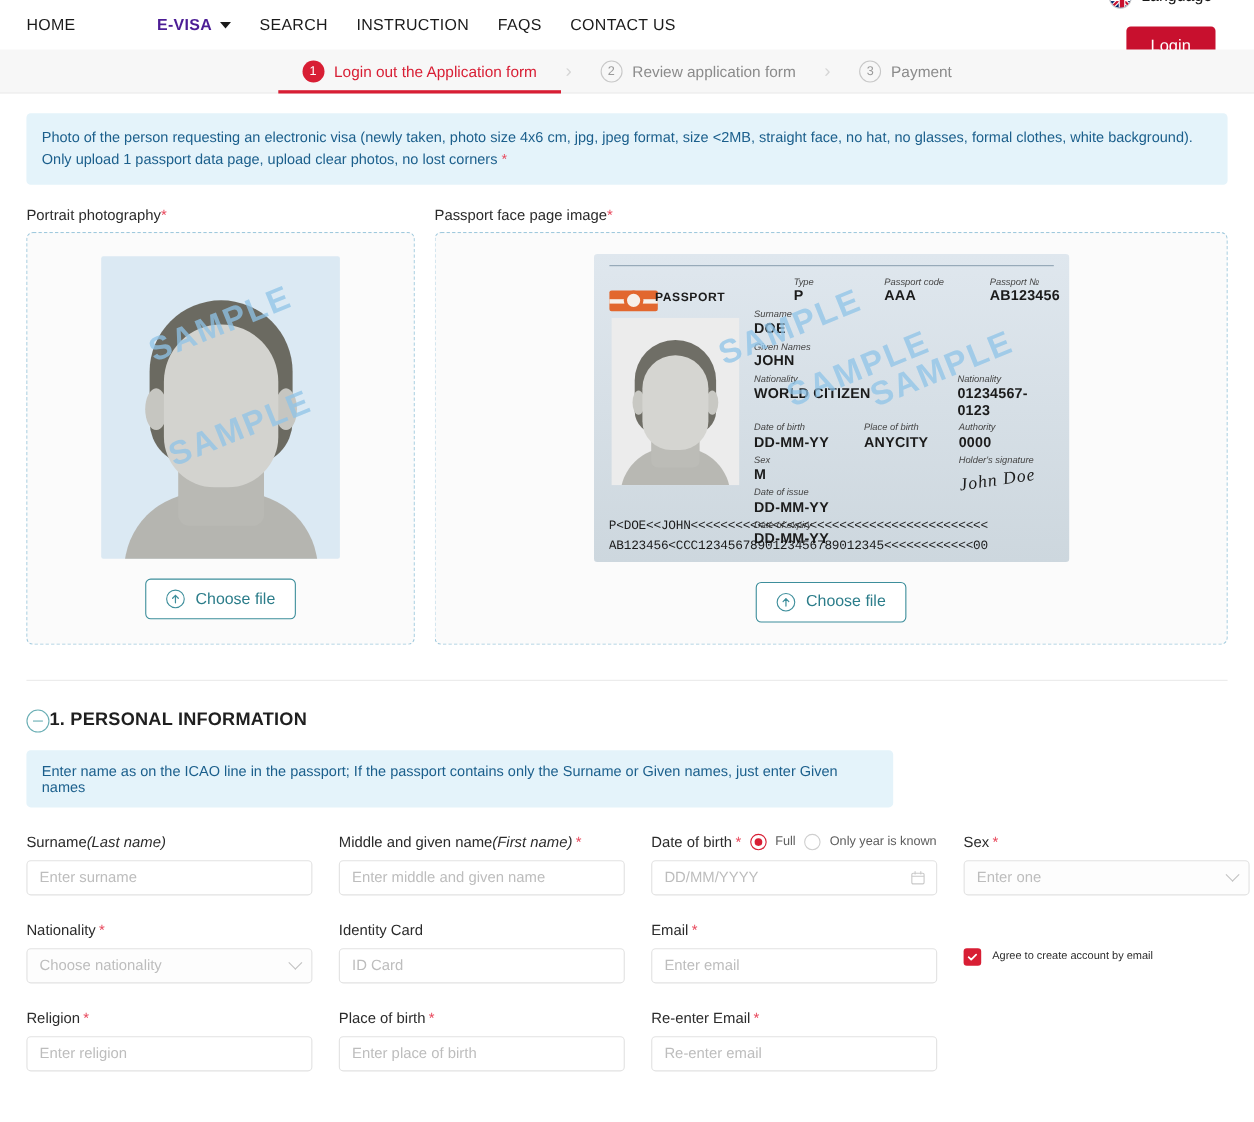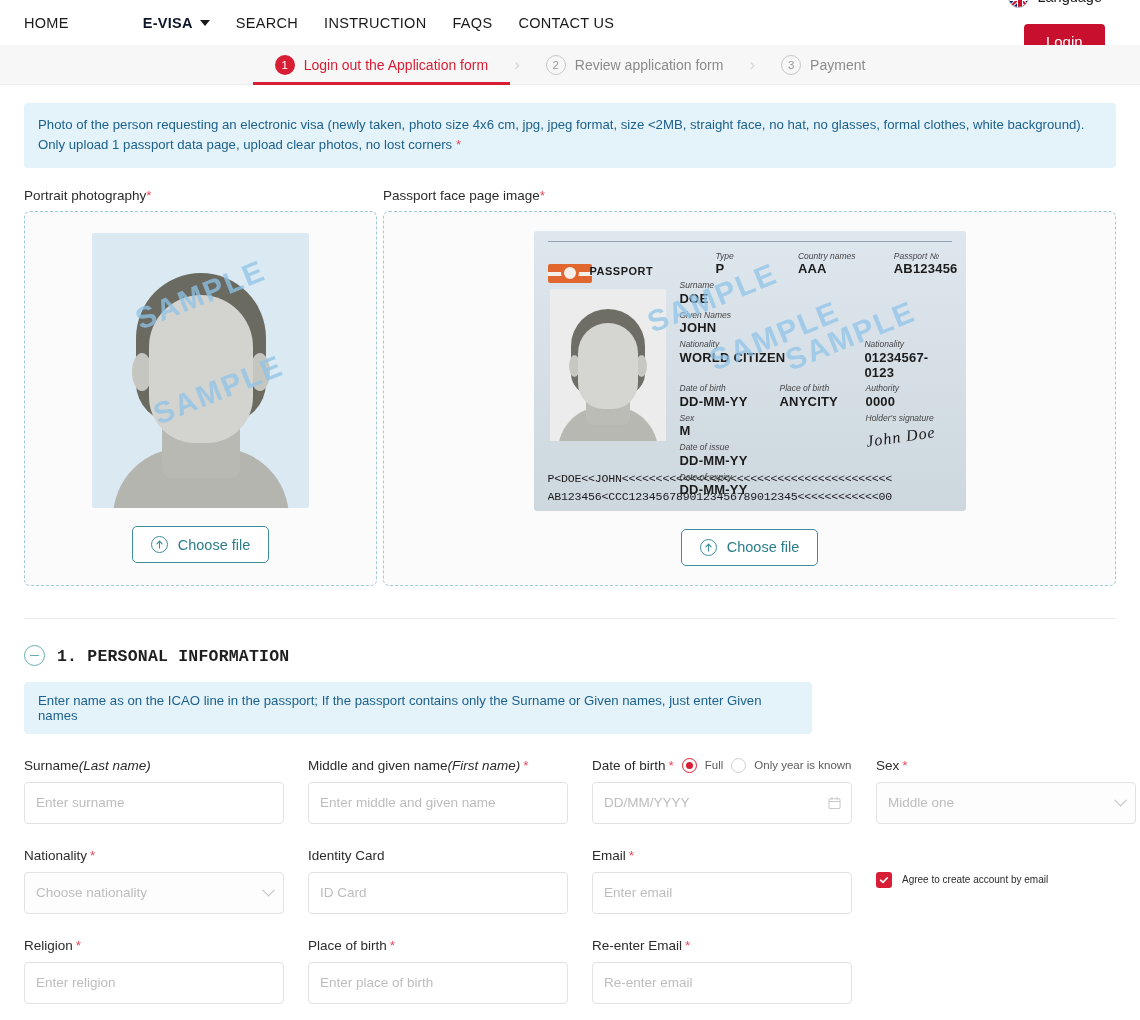--- a/index.html
+++ b/index.html
@@ -24,21 +24,21 @@
   .nav-links { display: flex; align-items: center; gap: 26px; }
   .nav-link {
     font-size: 14.5px;
     letter-spacing: .3px;
     color: #1a1a1a;
     text-decoration: none;
     font-weight: 500;
     white-space: nowrap;
     cursor: pointer;
   }
-  .nav-link.active { color: #0f172a; font-weight: 700; padding-left: 48px; }
+  .nav-link.active { color: #4c1d95; font-weight: 700; padding-left: 48px; }
   .nav-item-dd { display: flex; align-items: center; gap: 7px; }
   .caret {
     width: 0; height: 0;
     border-left: 5px solid transparent;
     border-right: 5px solid transparent;
     border-top: 6px solid #222;
   }
   .caret.red { border-top-color: #1a1a1a; }
   .nav-right {
     margin-left: auto;
@@ -112,21 +112,21 @@
     background: #e4f3fa;
     color: #1b5f8c;
     border-radius: 4px;
     padding: 12px 14px;
     font-size: 13.2px;
     line-height: 1.55;
   }
   .notice .req { color: #e8485c; }
 
   
-  .uploads { display: flex; gap: 6px; margin-top: 20px; }
+  .uploads { display: flex; gap: 18px; margin-top: 20px; }
   .upload-col.portrait { width: 353px; flex: none; }
   .upload-col.passport { flex: 1; }
   .upload-label {
     font-size: 13.5px; color: #2b2b2b; margin-bottom: 8px;
   }
   .upload-label .req { color: #e8485c; }
   .upload-box {
     border: 1px dashed #9fc9dd;
     border-radius: 6px;
     background: #fbfbfb;
@@ -225,23 +225,22 @@
     border: 1.4px solid #3d8e9b;
     display: flex; align-items: center; justify-content: center;
     flex: none;
   }
   .up-ico svg { display: block; }
 
   .divider { border: none; border-top: 1px solid #eaeaea; margin: 32px 0 0 0; }
 
   
   .section-head {
-    display: flex; align-items: flex-end; gap: 12px;
+    display: flex; align-items: flex-start; 
     margin-top: 26px;
-    font-family: Liberation Mono, monospace;
   }
   .collapse-ico {
     width: 21px; height: 21px; border-radius: 50%;
     border: 1.5px solid #69aeb4;
     display: flex; align-items: center; justify-content: center;
     cursor: pointer; flex: none;
   }
   .collapse-ico span { width: 9px; height: 1.6px; background: #69aeb4; display: block; }
   .section-title { font-size: 16.5px; font-weight: 700; color: #1f1f1f; letter-spacing: .2px; }
 
@@ -258,21 +257,21 @@
   
   .form-row { display: flex; gap: 24px; margin-top: 22px; }
   .fld { width: 260px; flex: none; }
   .fld-label {
     font-size: 13.5px; color: #2b2b2b; margin-bottom: 7px;
     display: flex; align-items: center; gap: 0px; min-height: 19px;
   }
   .fld-label .req { color: #e8485c; margin-left: 3px; }
   .fld-label i { }
   .input {
-    width: 100%; height: 42px;
+    width: 100%; height: 32px;
     border: 1px solid #e2e2e2; border-radius: 4px;
     background: #fff;
     padding: 0 11px;
     font-size: 13.5px; color: #333;
     font-family: inherit;
     display: flex; align-items: center;
     position: relative;
   }
   .input .ph { color: #bdbdbd; font-size: 13.5px; }
   .input.muted { background: #fdfdfd; }
@@ -412,21 +411,21 @@
             <span class="pp-ear-r"></span>
             <span class="pp-face"></span>
           </div>
           <div class="pp-fields">
             <div class="pp-grid">
               <div class="pp-col" style="width:86px">
                 <div class="pp-lab">Type</div>
                 <div class="pp-val">P</div>
               </div>
               <div class="pp-col" style="width:100px">
-                <div class="pp-lab">Country names</div>
+                <div class="pp-lab">Passport code</div>
                 <div class="pp-val">AAA</div>
               </div>
               <div class="pp-col">
                 <div class="pp-lab">Passport №</div>
                 <div class="pp-val">AB123456</div>
               </div>
             </div>
             <div class="pp-lab">Surname</div>
             <div class="pp-val">DOE</div>
             <div class="pp-lab">Given Names</div>
@@ -539,21 +538,21 @@
         </span>
       </div>
     </div>
 
     <div class="fld">
       <div class="fld-label">
         <span>Sex</span>
           <span class="req">*</span>
       </div>
       <div class="input muted">
-        <span class="ph">Middle one</span>
+        <span class="ph">Enter one</span>
         <span class="right-ico">
             <span class="chev"></span>
           </span>
       </div>
     </div>
   </div>
 
   <div class="form-row">
     <div class="fld">
       <div class="fld-label">

